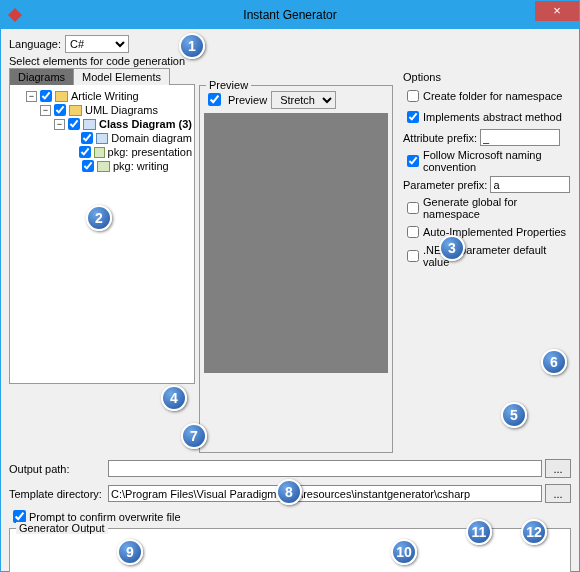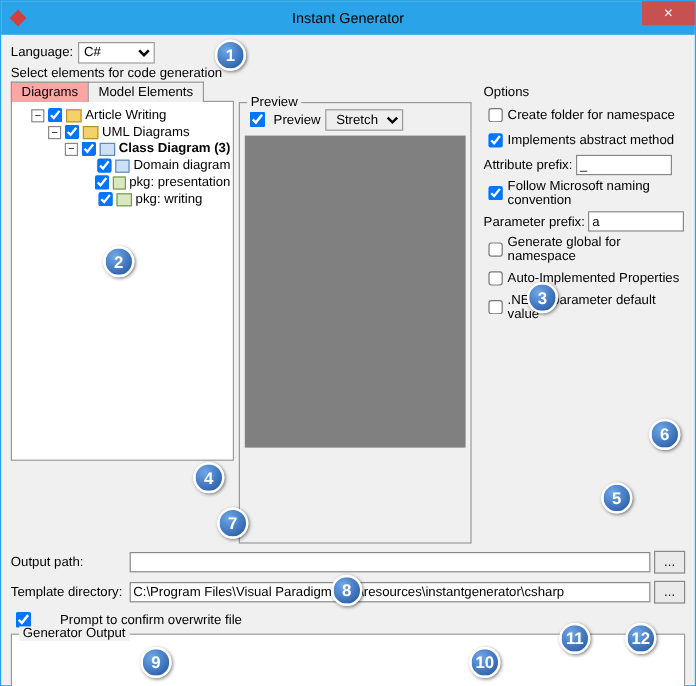--- a/index.html
+++ b/index.html
@@ -14,21 +14,21 @@
   label.lbl { margin-right: 4px; }
   select.lang { width: 64px; height: 18px; border:1px solid #999; background:#fff; }
   .smalltxt { margin-top: 2px; }
   .upper { display: flex; }
   .left-col { width: 186px; }
   .mid-col { width: 194px; margin-left: 4px; }
   .right-col { flex:1; margin-left: 10px; }
 
   .tabbar { display:flex; position:relative; top:1px; }
   .tab { border:1px solid #999; border-bottom:none; padding:2px 8px; background:#f0f0f0; margin-right:-1px; }
-  .tab.active { background:#fca5a5; }
+  .tab.active { background:#737373; }
   .treebox { border:1px solid #999; background:#fff; height: 300px; padding:4px 2px; overflow:auto; }
   .tree ul { list-style:none; margin:0; padding-left:14px; }
   .tree li { white-space:nowrap; padding:1px 0; display:flex; align-items:center; }
   .exp { display:inline-block; width:11px; height:11px; border:1px solid #888; text-align:center; line-height:9px; font-size:9px; margin-right:3px; background:#fff; }
   .chk { margin:0 3px 0 0; width:12px; height:12px; }
   .ticon { display:inline-block; width:13px; height:11px; margin-right:3px; }
   .ticon.folder { background:#f3d16b; border:1px solid #b8932a; }
   .ticon.pkg { background:#d8e8c0; border:1px solid #7a9a50; }
   .ticon.cls { background:#cde0f5; border:1px solid #5a8ac0; }
   .bold { font-weight:bold; }
@@ -188,21 +188,21 @@
     <div class="pathrow">
       <span class="lbl2">Output path:</span>
       <input class="inp" value="" style="">
       <button class="btn small dots">...</button>
     </div>
     <div class="pathrow">
       <span class="lbl2">Template directory:</span>
       <input class="inp" value="C:\Program Files\Visual Paradigm 11.1\resources\instantgenerator\csharp" style="">
       <button class="btn small dots">...</button>
     </div>
-    <div class="row" style="margin-top:4px;gap:21px;">
+    <div class="row" style="margin-top:4px;">
       <input type="checkbox" checked="" style="">
       <span>Prompt to confirm overwrite file</span>
     </div>
 
     <div class="genout">
       <span class="legend">Generator Output</span>
     </div>
 
     <div class="footer">
       <button class="btn">Open Output Folder</button>

